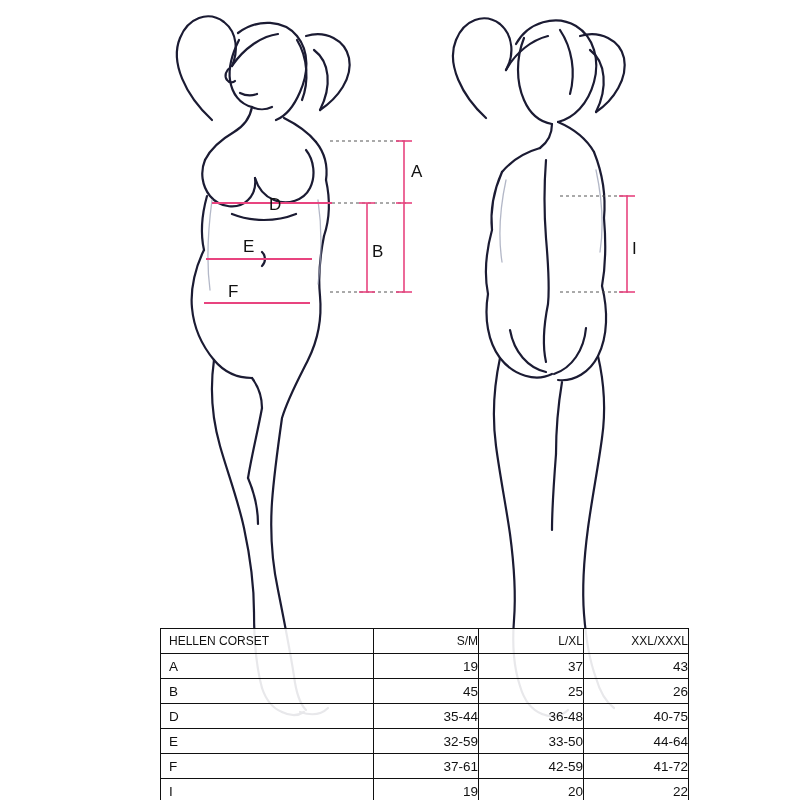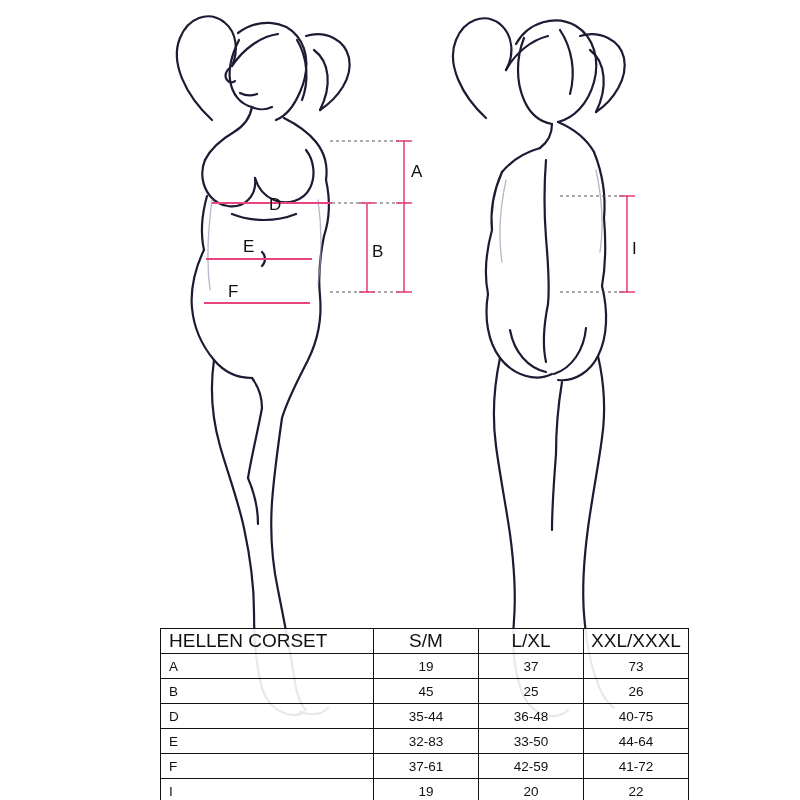--- a/index.html
+++ b/index.html
@@ -47,25 +47,25 @@
     color: #111111;
     height: 24px;
     padding: 0 0 0 0;
   }
   #size-table td.rowhead {
     text-align: left;
     padding-left: 8px;
     width: 204px;
   }
   #size-table td.val {
-    text-align: center;
+    text-align: right;
     width: 104px;
   }
   #size-table tr.head td {
-    font-size: 19px;
+    font-size: 12px;
   }
 </style>
 </head>
 <body>
 
 <div id="page">
 
   <svg id="figures" viewBox="0 0 800 800" aria-hidden="true">
     <g fill="none" stroke="#1b1b33" stroke-width="2.2" stroke-linecap="round" stroke-linejoin="round">
 
@@ -238,37 +238,37 @@
       <tr class="head">
         <td class="rowhead">HELLEN CORSET</td>
         <td class="val">S/M</td>
         <td class="val">L/XL</td>
         <td class="val">XXL/XXXL</td>
       </tr>
       <tr>
         <td class="rowhead">A</td>
         <td class="val">19</td>
         <td class="val">37</td>
-        <td class="val">73</td>
+        <td class="val">43</td>
       </tr>
       <tr>
         <td class="rowhead">B</td>
         <td class="val">45</td>
         <td class="val">25</td>
         <td class="val">26</td>
       </tr>
       <tr>
         <td class="rowhead">D</td>
         <td class="val">35-44</td>
         <td class="val">36-48</td>
         <td class="val">40-75</td>
       </tr>
       <tr>
         <td class="rowhead">E</td>
-        <td class="val">32-83</td>
+        <td class="val">32-59</td>
         <td class="val">33-50</td>
         <td class="val">44-64</td>
       </tr>
       <tr>
         <td class="rowhead">F</td>
         <td class="val">37-61</td>
         <td class="val">42-59</td>
         <td class="val">41-72</td>
       </tr>
       <tr>

